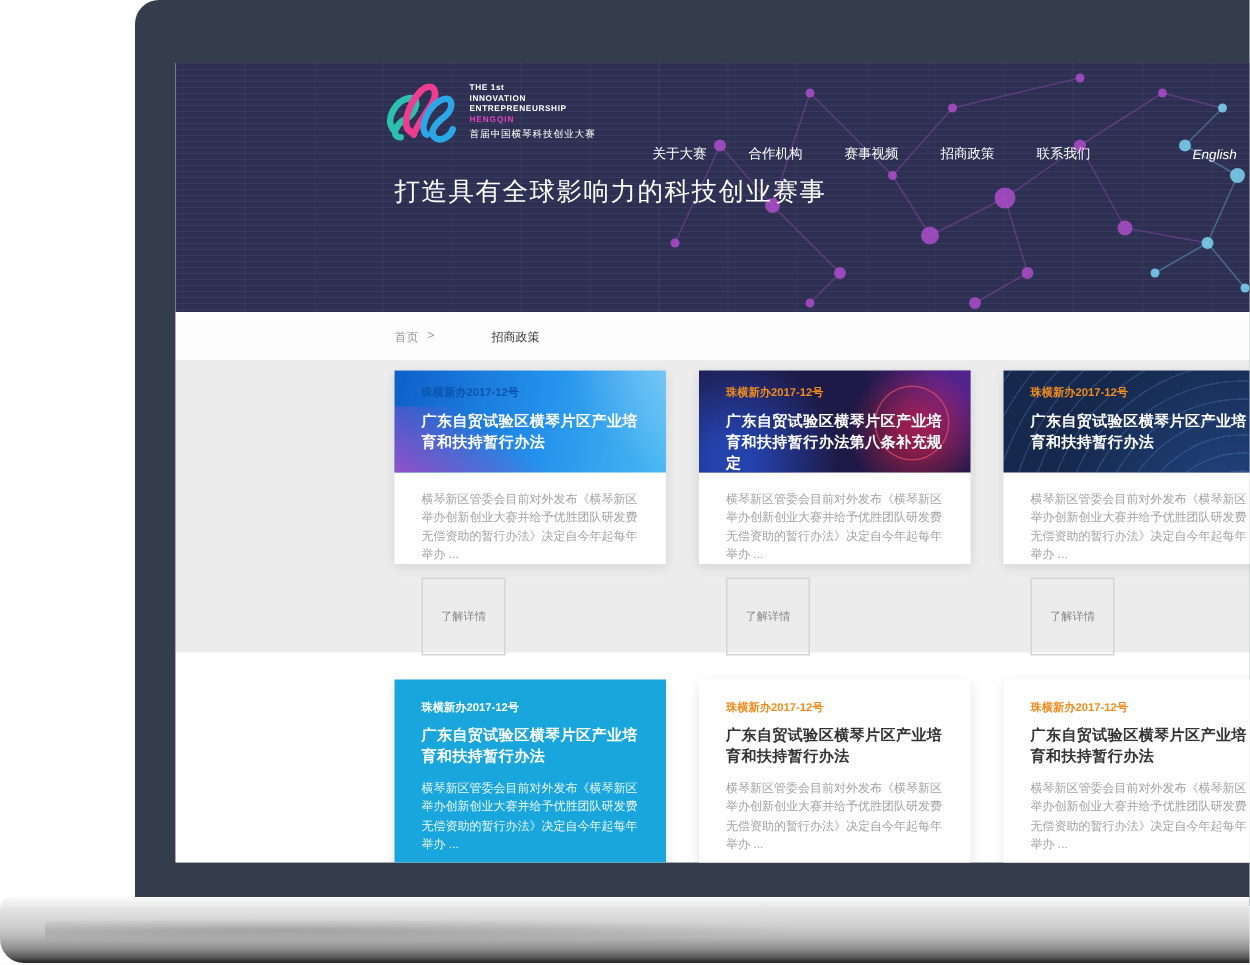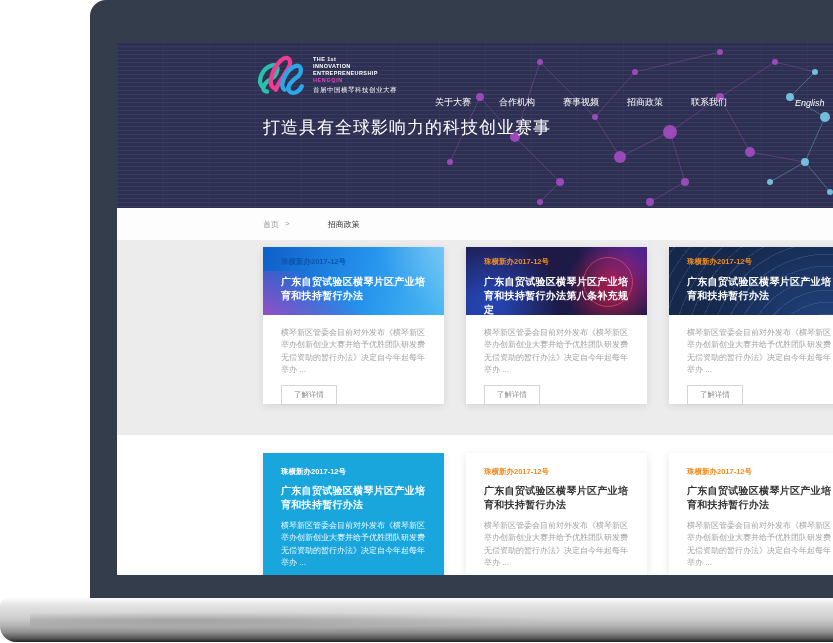--- a/index.html
+++ b/index.html
@@ -45,21 +45,21 @@
   .breadcrumb-bar { width:733px; height:32px; background:#fdfdfd; display:flex; align-items:center; }
   .breadcrumb { margin-left:146px; font-size:8px; color:#999; display:flex; gap:6px; }
   .breadcrumb .current { color:#333;margin-left:32px; }
 
   
   .section-gray  { width:733px; height:195px; background:#ececec; padding:7px 0 0 146px; }
   .section-white { width:733px; height:140px; background:#ffffff; padding:18px 0 0 146px; }
   .card-row { display:flex; gap:22px; }
 
   
-  .card { width:181px; height:157px; background:#ffffff; flex:0 0 auto;
+  .card { width:181px; height:129px; background:#ffffff; flex:0 0 auto;
     box-shadow:0 2px 8px rgba(0,0,0,0.10); cursor:pointer; }
   .banner { position:relative; height:68px; overflow:hidden; padding:10px 14px 0 18px; }
   .banner .tag { position:relative; z-index:2; font-size:7.5px; font-weight:bold; }
   .banner .card-title { position:relative; z-index:2; margin-top:8px; font-size:10px; font-weight:bold;
     color:#ffffff; line-height:1.4; letter-spacing:0.3px; }
 
   .banner-blue { background:
       radial-gradient(circle at 115% -30%, rgba(255,255,255,0.25) 0 16%, transparent 42%),
       linear-gradient(100deg,#0f5fc9 0%,#2492ec 55%,#49b8f2 100%); }
   .banner-blue::before { content:""; position:absolute; left:0; bottom:0; width:60%; height:65%;
@@ -76,21 +76,21 @@
   .banner-tech .tag, .banner-globe .tag { color:#f08c1e; }
 
   .banner-globe { background:
       repeating-radial-gradient(circle at 88% 170%, rgba(102,150,225,0.22) 0 1px, transparent 1px 12px),
       radial-gradient(circle at 85% 130%, rgba(46,96,180,0.5), transparent 65%),
       #16294d; }
 
   .card-body { padding:12px 14px 0 18px; }
   .card-body .excerpt { font-size:8px; color:#a3a3a3; line-height:1.55; }
   .detail-btn { display:inline-block; margin-top:8px; font-size:7.5px; color:#888;
-    border:1px solid #d4d4d4; background:transparent; padding:4px 12px; cursor:pointer; }
+    border:1px solid #d4d4d4; background:transparent; padding:20px 12px; cursor:pointer; }
 
   
   .card-flat { padding:14px 14px 0 18px; }
   .card-flat .tag { font-size:7.5px; font-weight:bold; color:#f08c1e; }
   .card-flat .card-title { margin-top:7px; font-size:10px; font-weight:bold; color:#333;
     line-height:1.4; letter-spacing:0.3px; }
   .card-flat .excerpt { margin-top:8px; font-size:8px; color:#a3a3a3; line-height:1.55; }
 
   .card-cyan { background:#18a6dd; }
   .card-cyan .tag, .card-cyan .card-title { color:#ffffff; }

